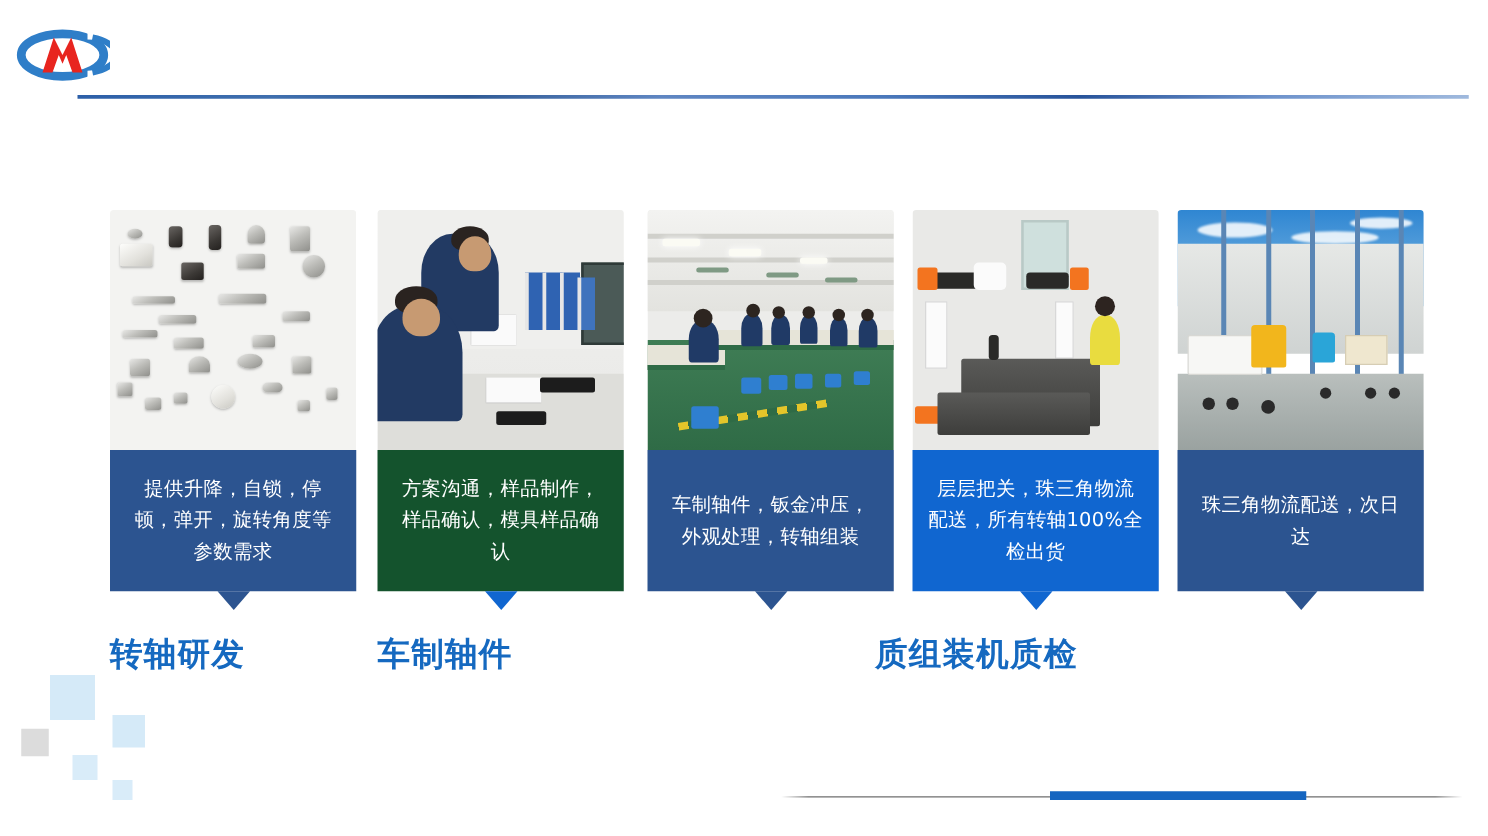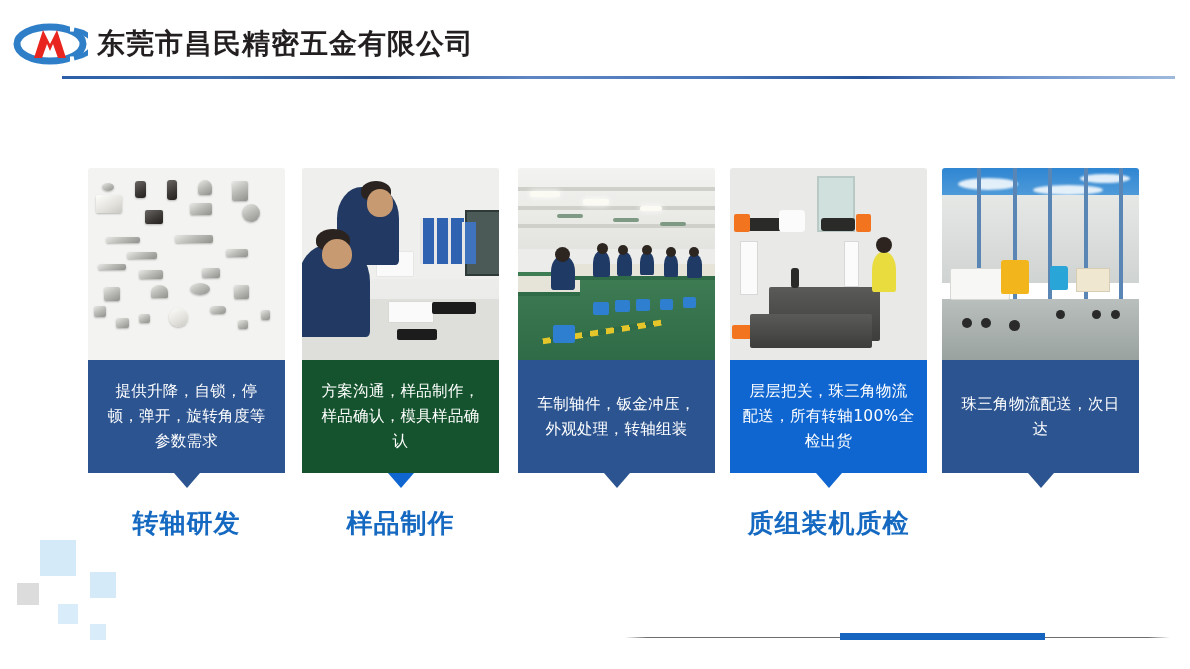--- a/index.html
+++ b/index.html
@@ -41,21 +41,21 @@
     font-size:15.5px;line-height:25px;color:#ffffff;text-align:center;
     font-family:"DejaVu Sans","Liberation Sans",sans-serif;
     letter-spacing:.3px;
   }
   .card .caption .ctext{display:block;}
   .card .pointer{
     position:absolute;left:50%;bottom:-15px;margin-left:-13px;
     width:0;height:0;border-left:13px solid transparent;border-right:13px solid transparent;
   }
   .card .step-label{
-    position:absolute;top:338px;left:0;width:197px;text-align:center;
+    position:absolute;top:338px;left:0;width:197px;
     font-size:26px;font-weight:bold;color:#1569c0;letter-spacing:1px;
     font-family:"DejaVu Sans","Liberation Sans",sans-serif;white-space:nowrap;
   }
   .card.wide .step-label{left:-30px;width:257px;}
 
   
   .ph{position:absolute;inset:0;}
   
   .ph-parts{background:#f3f3f1;}
   .ph-parts .pt{position:absolute;border-radius:2px;
@@ -130,21 +130,20 @@
           <ellipse cx="38" cy="26" rx="33" ry="17" fill="none" stroke="#2f7ec8" stroke-width="7"></ellipse>
           <path d="M58 9 A33 17 0 0 1 58 43" fill="none" stroke="#ffffff" stroke-width="9"></path>
           <path d="M62 12 A30 15 0 0 1 62 40" fill="none" stroke="#2f7ec8" stroke-width="5"></path>
         </g>
         <g>
           <path d="M22 40 L31 12 L38 26 L45 12 L54 40 L46 40 L41 26 L38 33 L35 26 L30 40 Z" fill="#e8251f"></path>
         </g>
       </svg>
     </div>
 
-    <div class="company-name">东莞市昌民精密五金有限公司</div>
 
     <div class="header-rule"></div>
   </div>
 
   <div class="cards">
 
     <div class="card" style="left:88px">
       <div class="photo">
         <div class="ph ph-parts">
           <div class="pt dk" style="left:24%;top:7%;width:11px;height:17px;border-radius:3px"></div>
@@ -202,21 +201,21 @@
           <div class="hair" style="left:7%;top:32%;width:34px;height:22px;"></div>
           <div class="head" style="left:10%;top:37%;width:30px;height:30px;border-radius:50% 50% 45% 45%"></div>
           <div class="kbd" style="left:66%;top:70%;width:44px;height:12px;"></div>
           <div class="kbd" style="left:48%;top:84%;width:40px;height:11px;"></div>
         </div>
       </div>
       <div class="caption" style="background:#14532d">
         <span class="ctext">方案沟通，样品制作，样品确认，模具样品确认</span>
         <span class="pointer" style="border-top:15px solid #1066d0"></span>
       </div>
-      <div class="step-label">样品制作</div>
+      <div class="step-label">车制轴件</div>
     </div>
 
     <div class="card" style="left:518px">
       <div class="photo">
         <div class="ph ph-factory">
           <div class="ceiling"></div>
           <div class="beam" style="left:0;top:10%;right:0;"></div>
           <div class="beam" style="left:0;top:20%;right:0;"></div>
           <div class="beam" style="left:0;top:29%;right:0;"></div>
           <div class="lamp" style="left:6%;top:12%;width:30px;height:6px;"></div>

